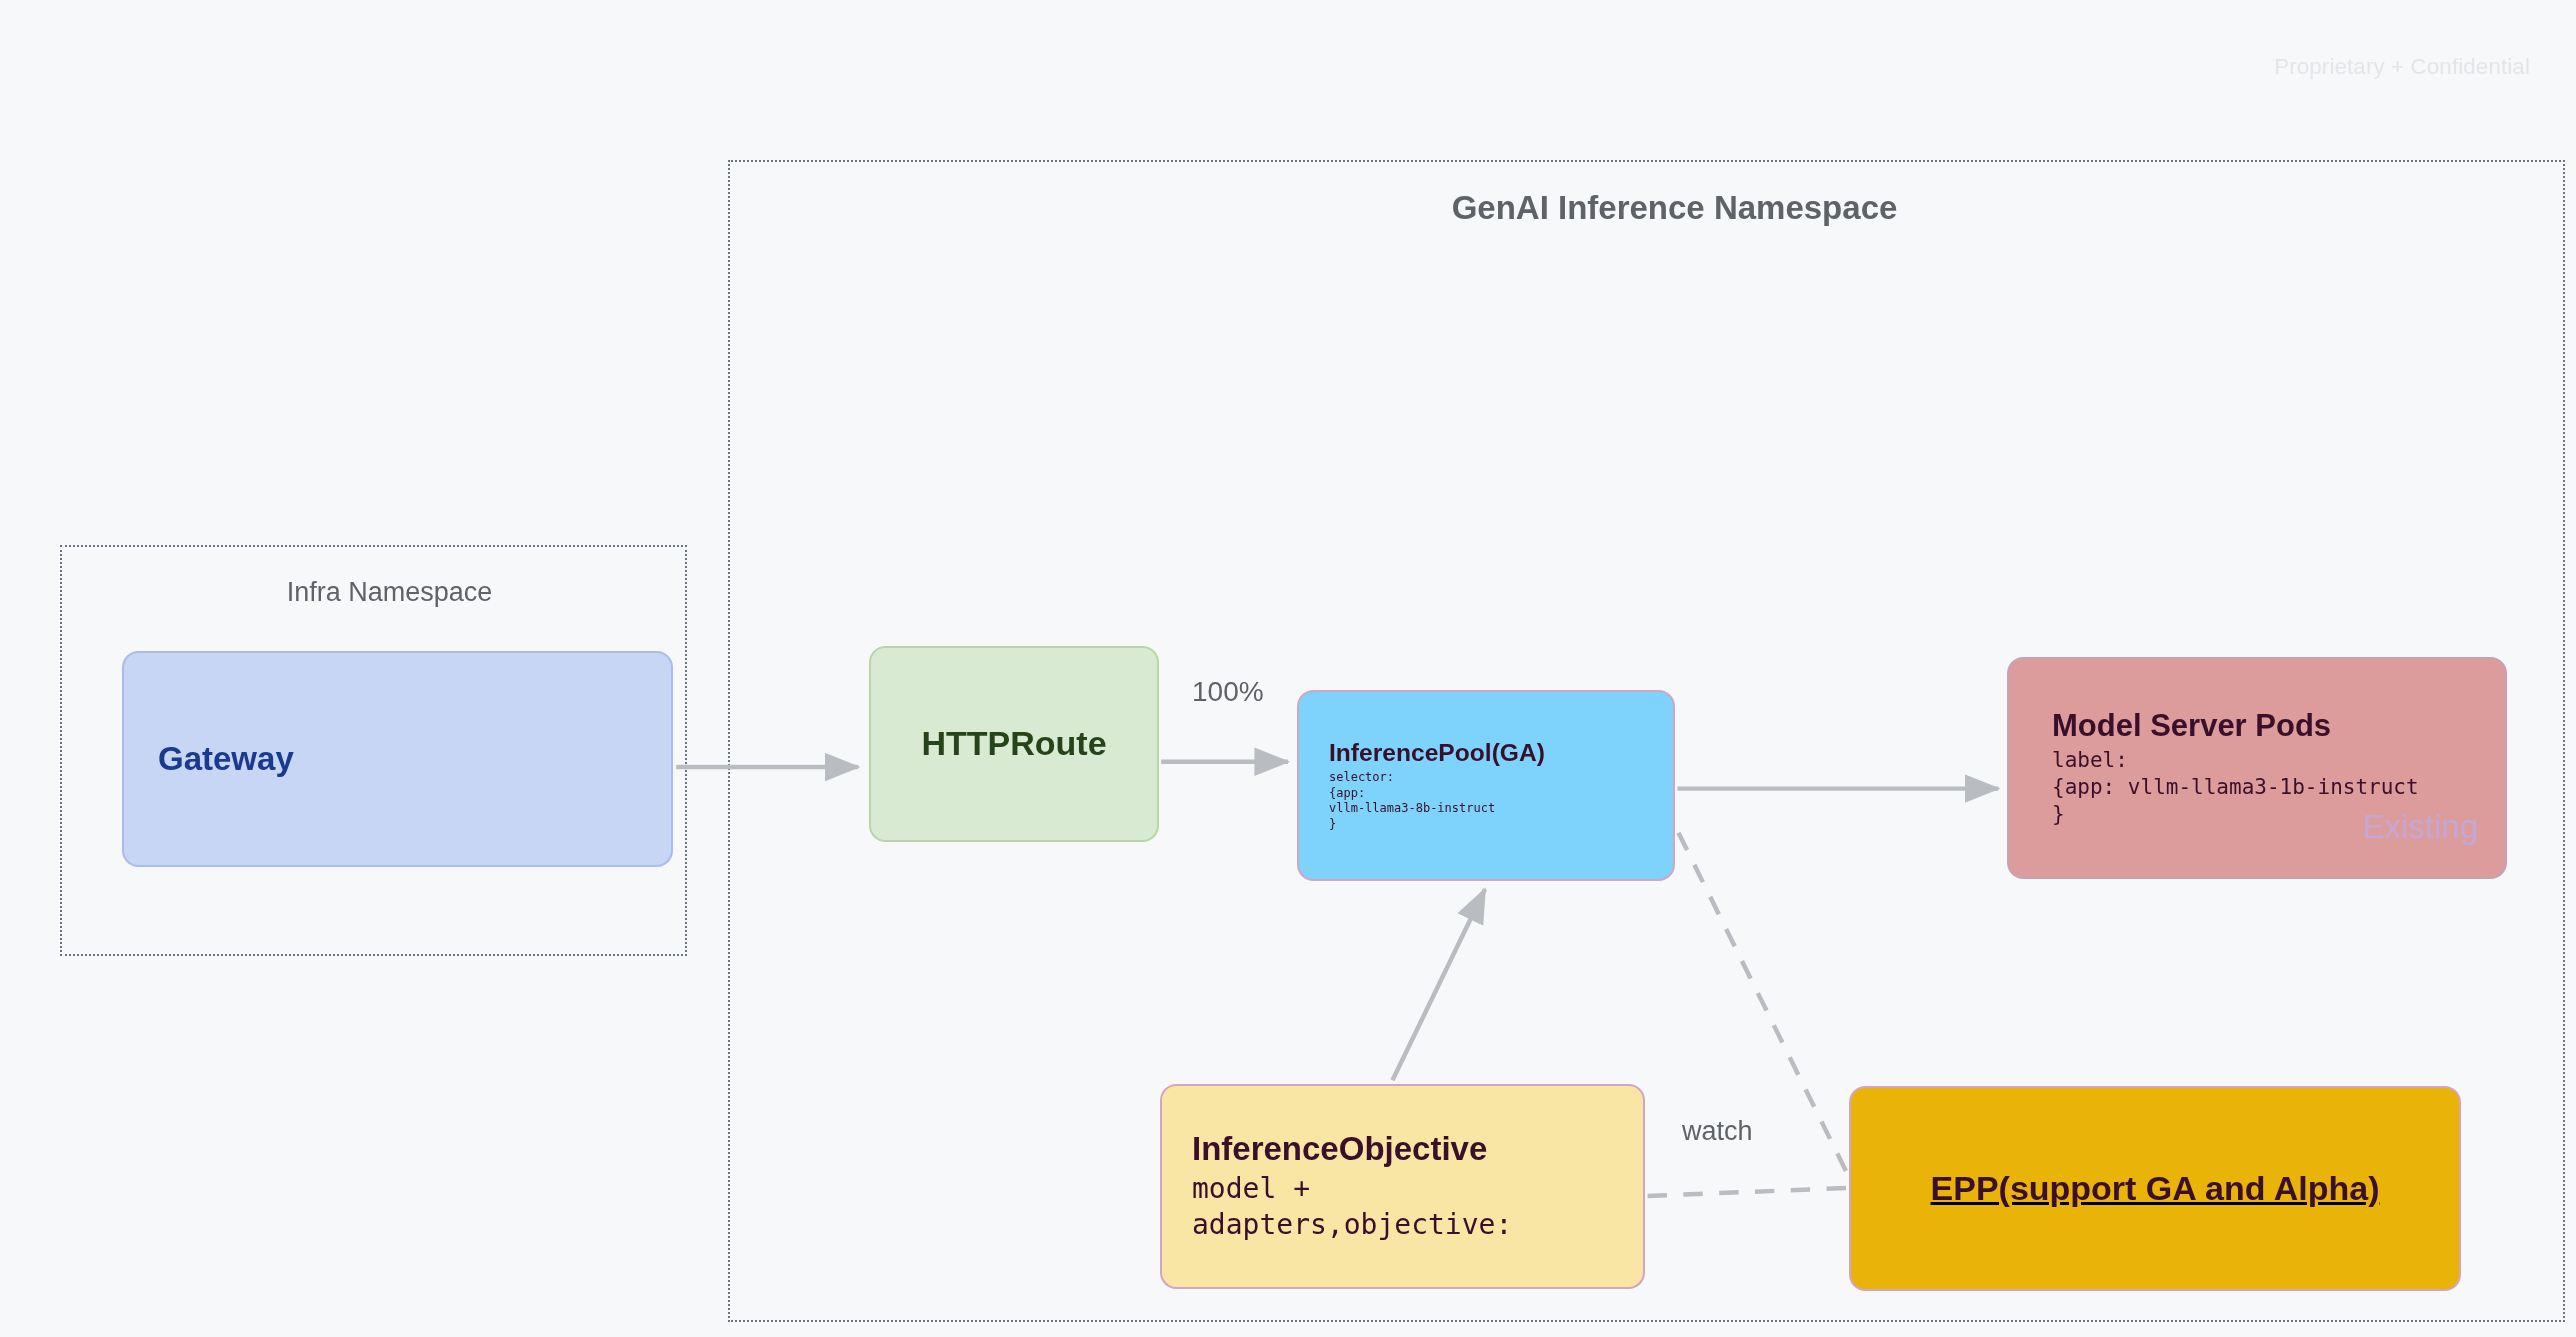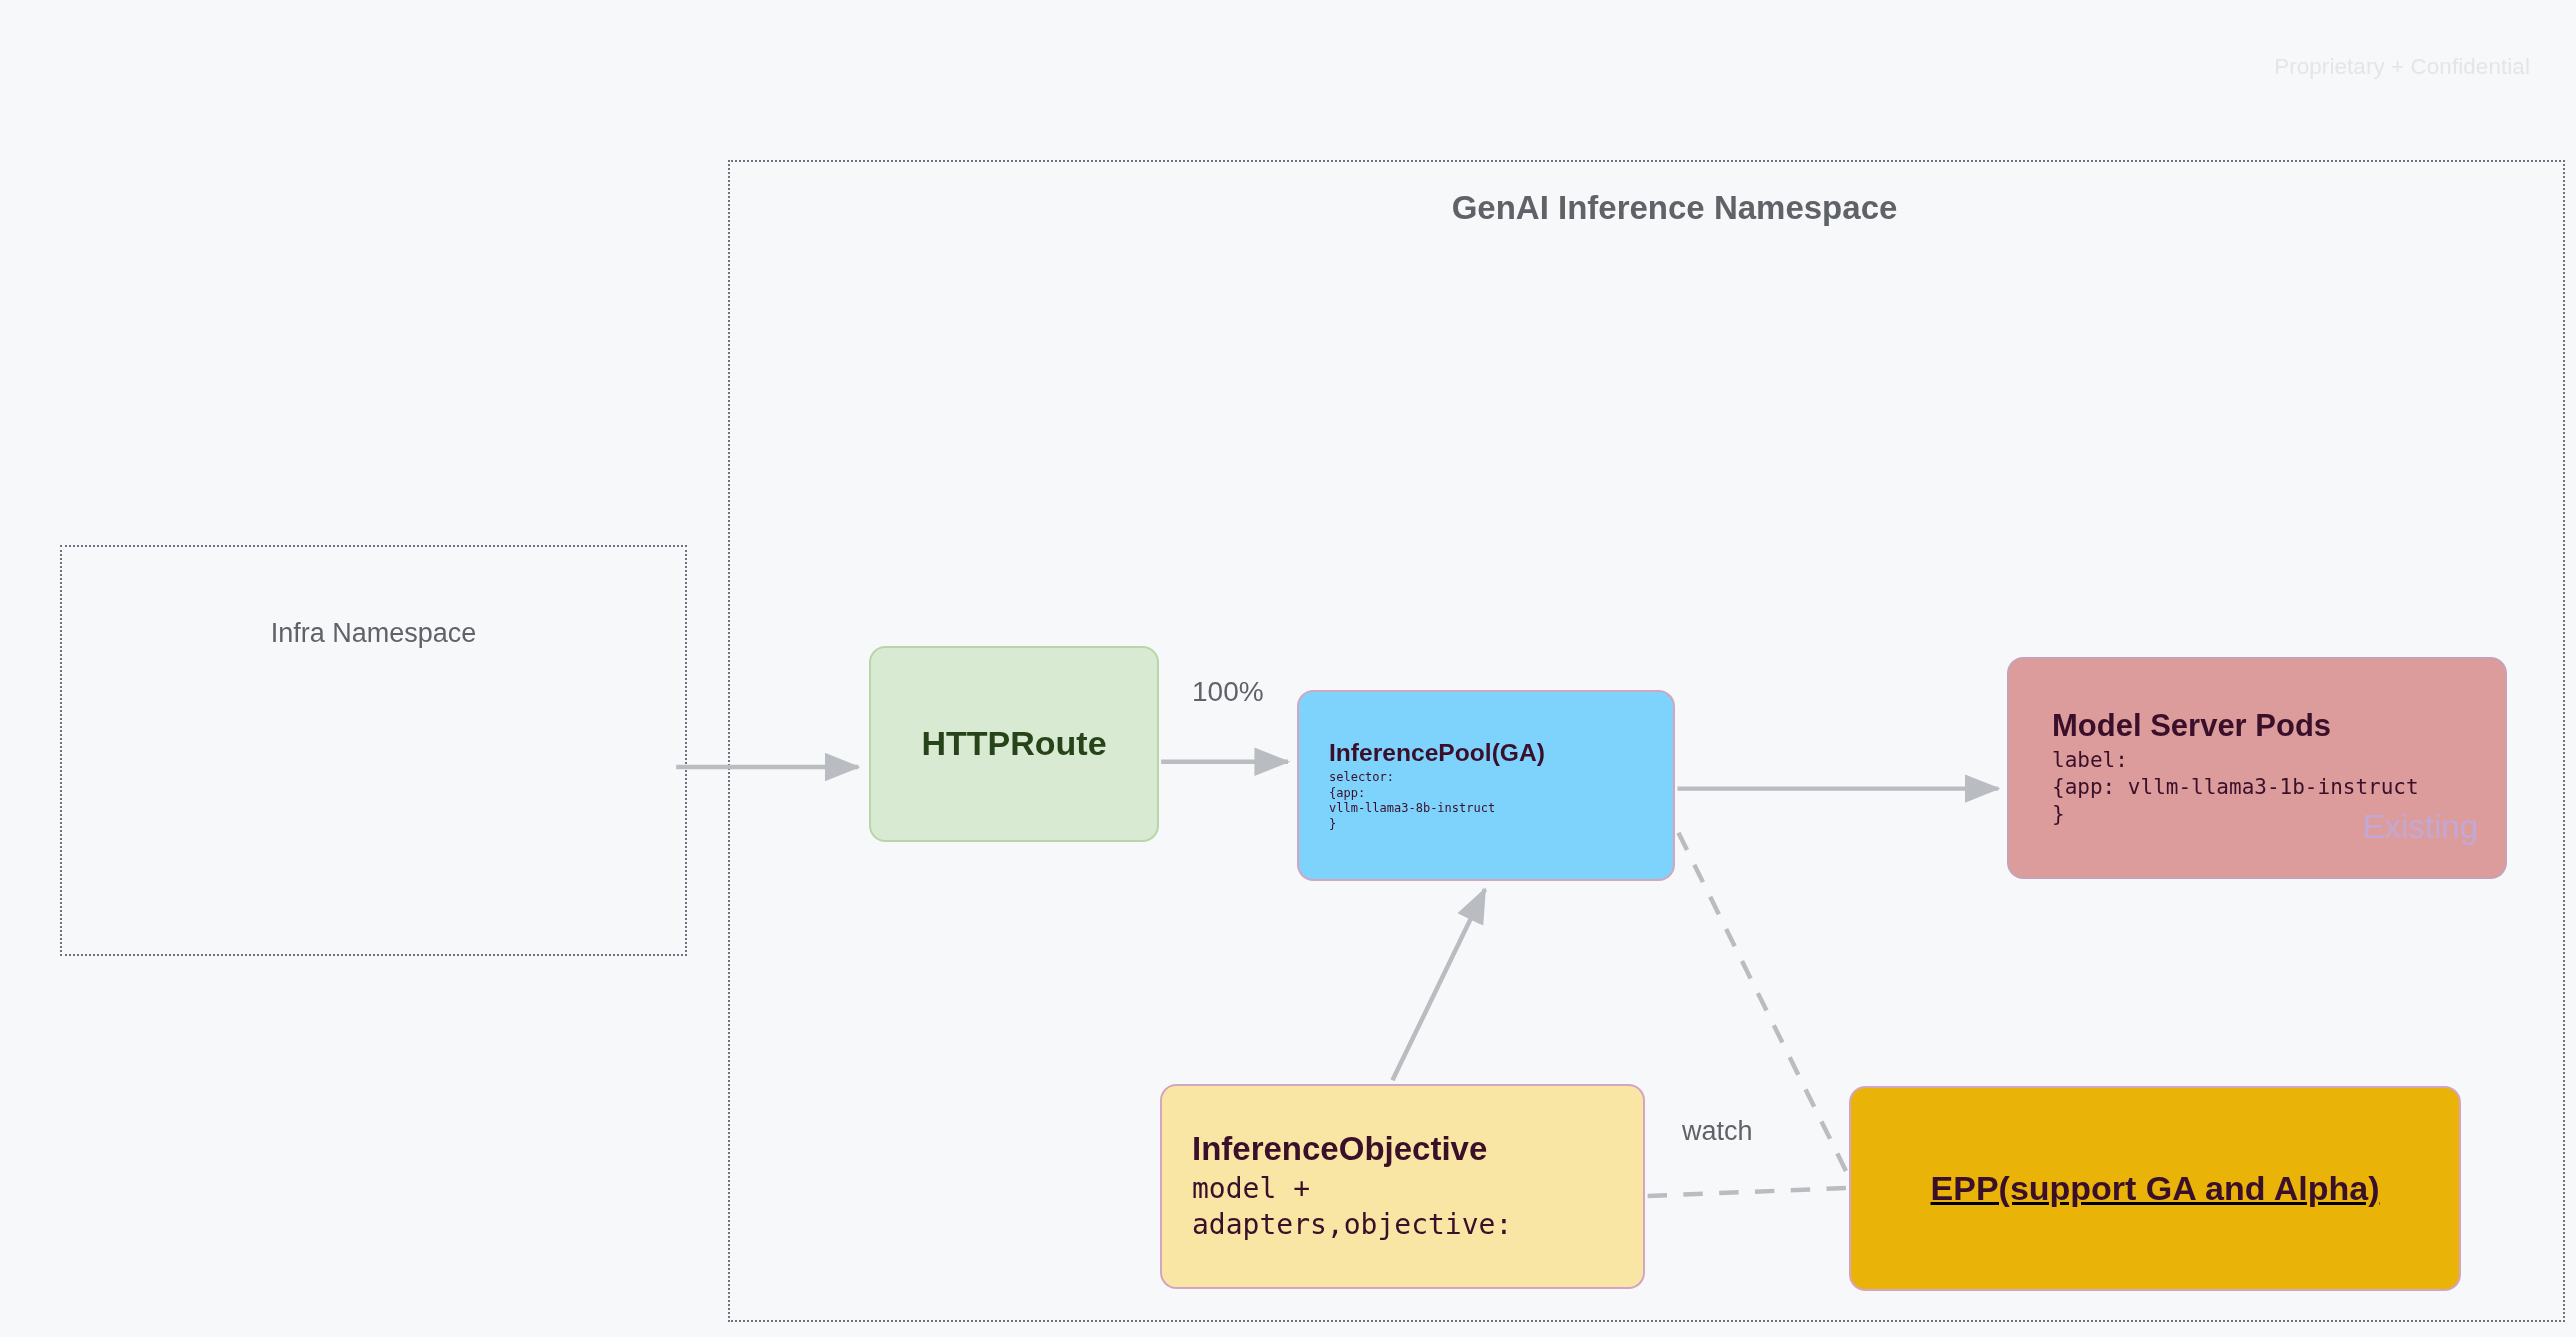--- a/index.html
+++ b/index.html
@@ -158,21 +158,21 @@
 <body>
 
 <div id="canvas">
 
   <div class="watermark">Proprietary + Confidential</div>
 
   <div class="ns-frame" id="ns-genai" style="left:728px; top:160px; width:1837px; height:1162px;"></div>
   <div class="ns-title" id="ns-genai-title" style="left:756px; top:189px; width:1837px;font-weight:bold;">GenAI Inference Namespace</div>
 
   <div class="ns-frame" id="ns-infra" style="left:60px; top:545px; width:627px; height:411px;"></div>
-  <div class="ns-title" id="ns-infra-title" style="left:60px; top:577px; width:627px;margin-top:41px;">Infra Namespace</div>
+  <div class="ns-title" id="ns-infra-title" style="left:76px; top:577px; width:627px;">Infra Namespace</div>
 
   <svg id="connectors" viewBox="0 0 3452 1792" xmlns="http://www.w3.org/2000/svg">
     <defs>
       <marker id="arrowhead" markerWidth="9" markerHeight="9" refX="7.5" refY="3.2" orient="auto" markerUnits="strokeWidth">
         <path d="M0,0 L8,3.2 L0,6.4 z" fill="#b9bcc0"></path>
       </marker>
     </defs>
 
     <g>
       <line x1="906" y1="1028" x2="1150" y2="1028" stroke="#b9bcc0" stroke-width="6" marker-end="url(#arrowhead)"></line>
@@ -195,20 +195,23 @@
     </g>
 
     <g>
       <line x1="2208" y1="1603" x2="2480" y2="1592" stroke="#b9bcc0" stroke-width="6" stroke-dasharray="26 22"></line>
     </g>
   </svg>
 
   <div class="edge-label" id="label-100pct">100%</div>
   <div class="edge-label" id="label-watch">watch</div>
 
+  <div class="node" id="node-gateway">
+    <div class="node-title">Gateway</div>
+  </div>
 
   <div class="node" id="node-httproute">
     <div class="node-title">HTTPRoute</div>
   </div>
 
   <div class="node" id="node-inferencepool">
     <div class="node-title">InferencePool(GA)</div>
     <div class="node-sub">selector:
 {app:
 vllm-llama3-8b-instruct

